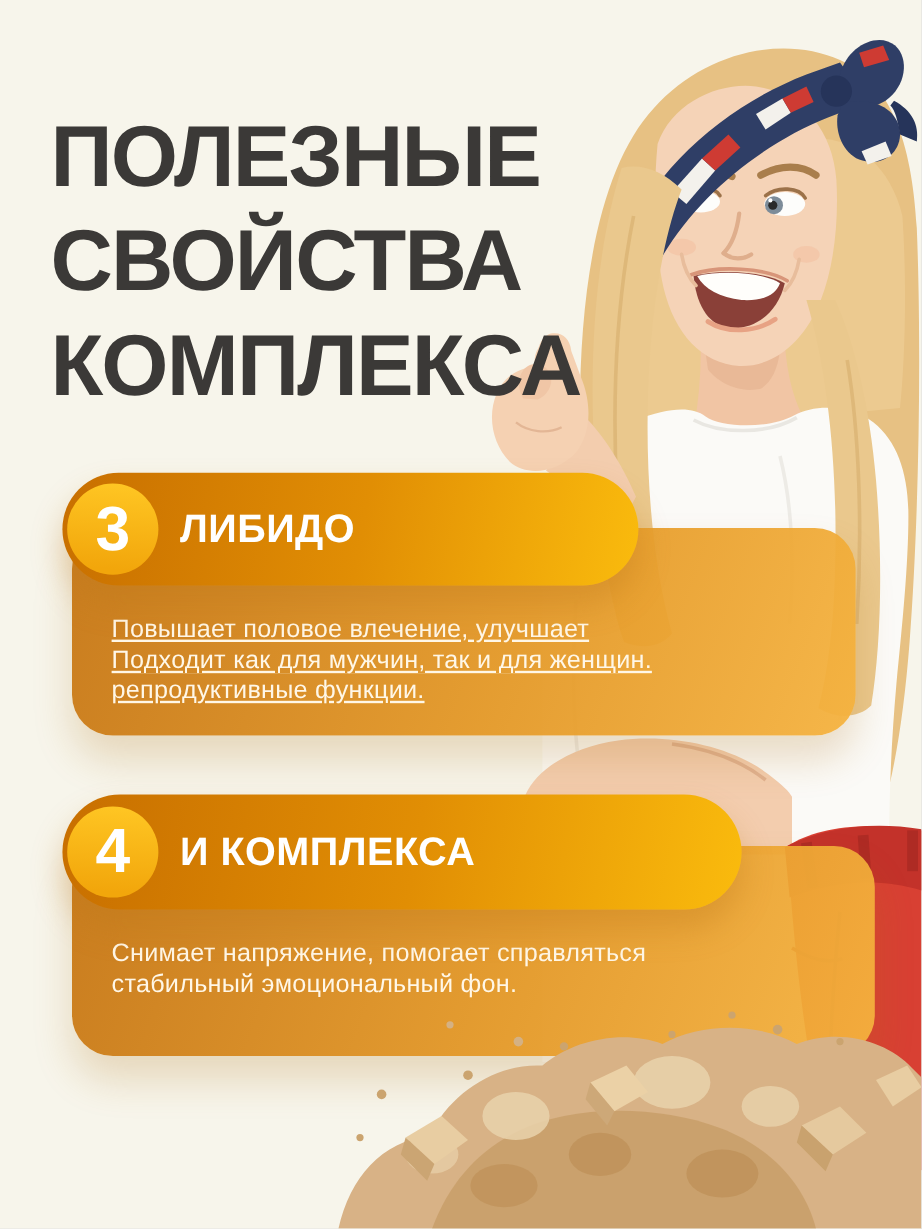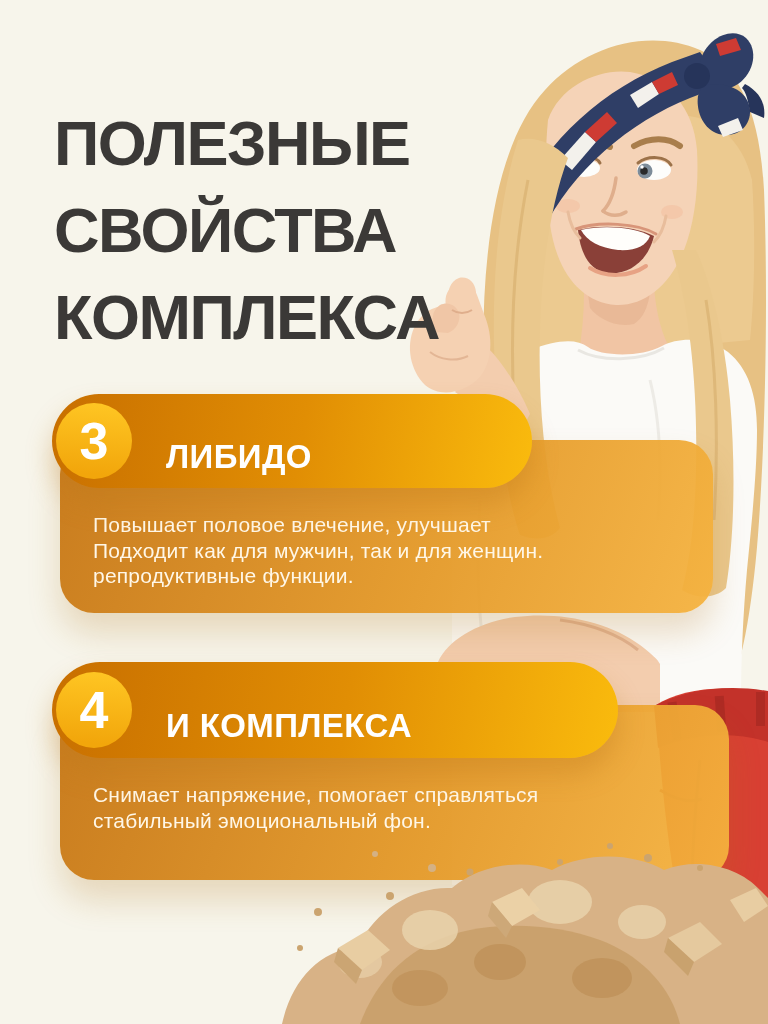--- a/index.html
+++ b/index.html
@@ -6,51 +6,51 @@
   html,body{margin:0;padding:0;background:#dcdcdc;}
   .poster{
     position:relative;width:768px;height:1024px;margin:0 auto;
     background:#F7F5EB;overflow:hidden;
     font-family:"Liberation Sans",sans-serif;
   }
   svg{display:block;}
   .photo{position:absolute;left:0;top:0;width:768px;height:1024px;z-index:1;}
   .powder{position:absolute;left:0;top:0;width:768px;height:1024px;z-index:6;}
   .title{
-    position:absolute;left:42px;top:88px;z-index:3;margin:12px;
-    color:#3B3937;font-weight:800;font-size:63px;line-height:87px;letter-spacing:-1.5px;
+    position:absolute;left:42px;top:88px;z-index:3;margin:0;
+    color:#3B3937;font-weight:800;font-size:72px;line-height:87px;letter-spacing:-1.5px;
   }
   .title span{display:block;}
   .card-pill{
     position:absolute;z-index:5;
     background:linear-gradient(100deg,#C86F00 0%,#E18E04 52%,#FABB0D 100%);
     box-shadow:0 16px 26px rgba(190,120,25,.35);
   }
   .pill-a{left:52px;top:394px;width:480px;height:94px;border-radius:47px;}
   .pill-b{left:52px;top:662px;width:566px;height:96px;border-radius:48px;}
   .card-body{
     position:absolute;z-index:4;color:#FFF7E7;
     background:linear-gradient(110deg,rgba(198,117,18,.94) 0%,rgba(227,151,37,.94) 55%,rgba(245,178,62,.94) 100%);
     box-shadow:0 20px 32px rgba(175,115,25,.22);
   }
-  .body-a{left:60px;top:440px;width:653px;height:173px;border-radius:34px;}
+  .body-a{left:60px;top:440px;width:653px;height:173px;border-radius:34px;text-decoration:underline;}
   .body-b{left:60px;top:705px;width:669px;height:175px;border-radius:34px;}
   .body-text{margin:0;font-size:21px;line-height:25.6px;letter-spacing:.2px;}
   .body-a .body-text{padding:72px 24px 0 33px;}
   .body-b .body-text{padding:77px 24px 0 33px;}
   .body-text span{display:block;}
   .num{
     position:absolute;left:4px;top:50%;transform:translateY(-50%);
     width:76px;height:76px;border-radius:50%;
     background:linear-gradient(185deg,#FFC724 0%,#F2A60B 90%);
     display:flex;align-items:center;justify-content:center;
     color:#fff;font-size:52px;font-weight:800;
   }
   .card-title{
-    position:absolute;left:98px;top:50%;transform:translateY(-50%);margin:16px;
+    position:absolute;left:98px;top:50%;transform:translateY(-50%);margin:0;
     color:#ffffff;font-size:33px;line-height:38px;font-weight:800;letter-spacing:.4px;text-align:center;
   }
   .card-title span{display:block;}
 </style>
 </head>
 <body>
 
 <div class="poster">
 
   <svg class="photo" viewBox="0 0 768 1024" aria-hidden="true">

